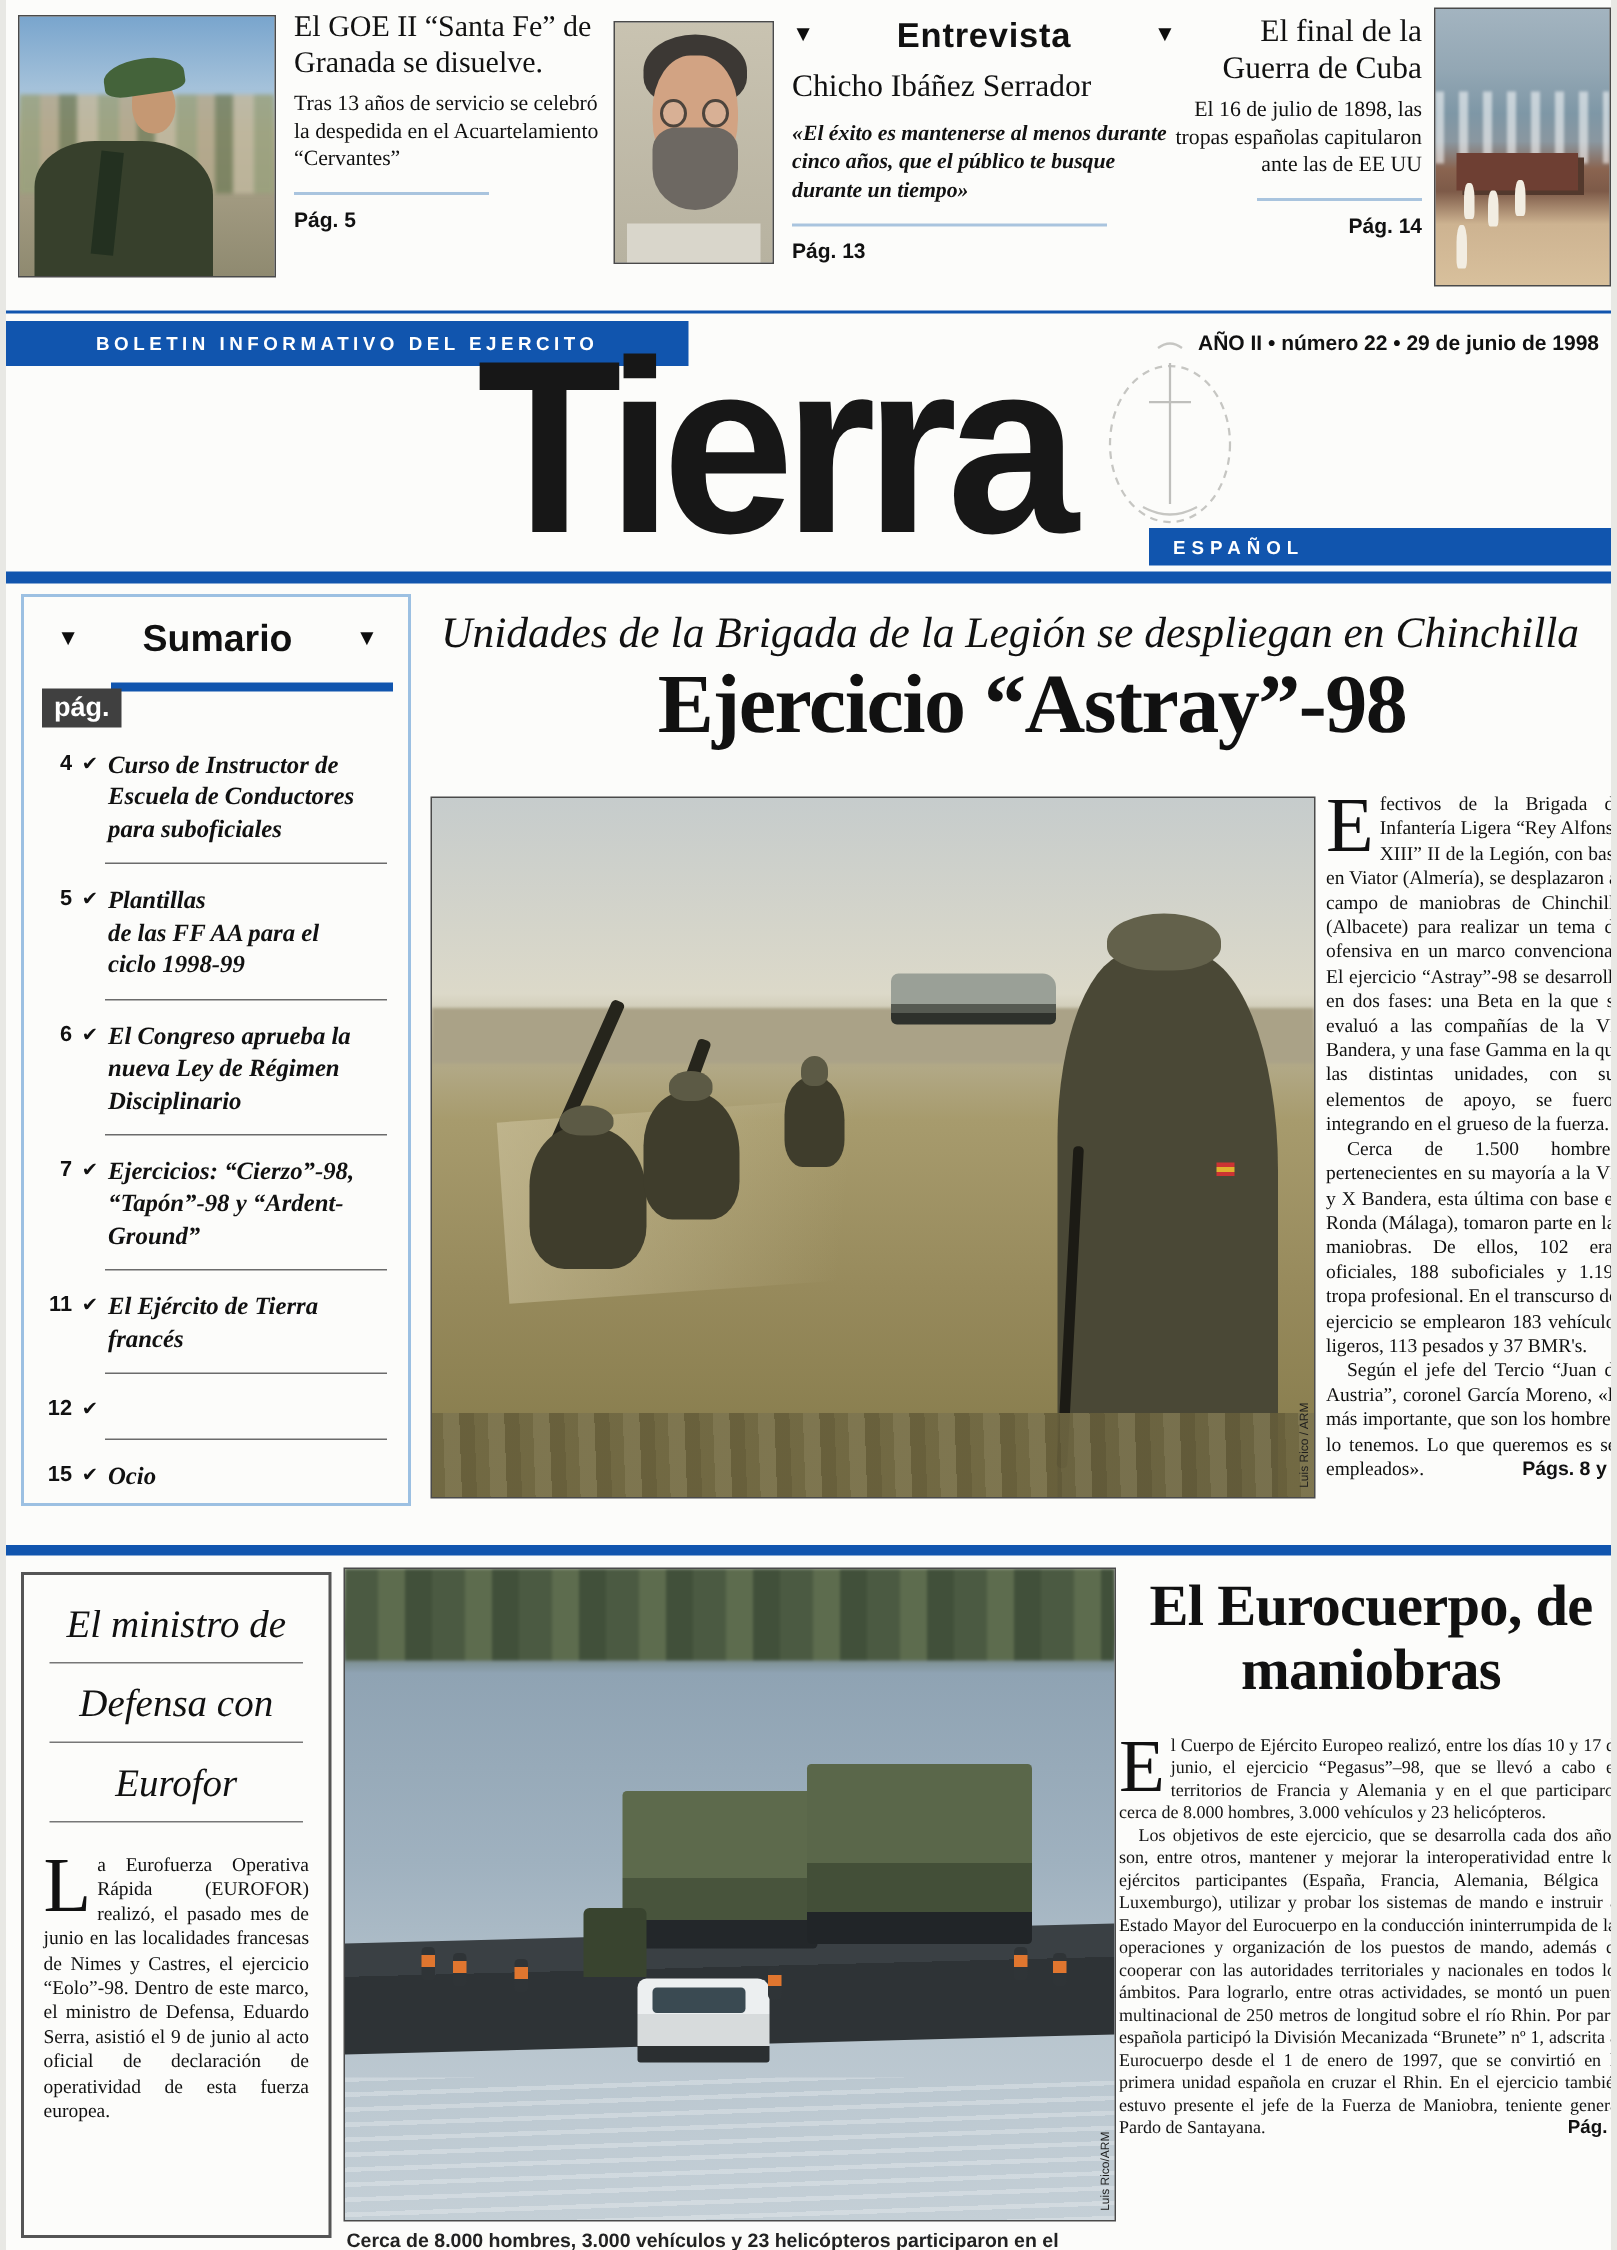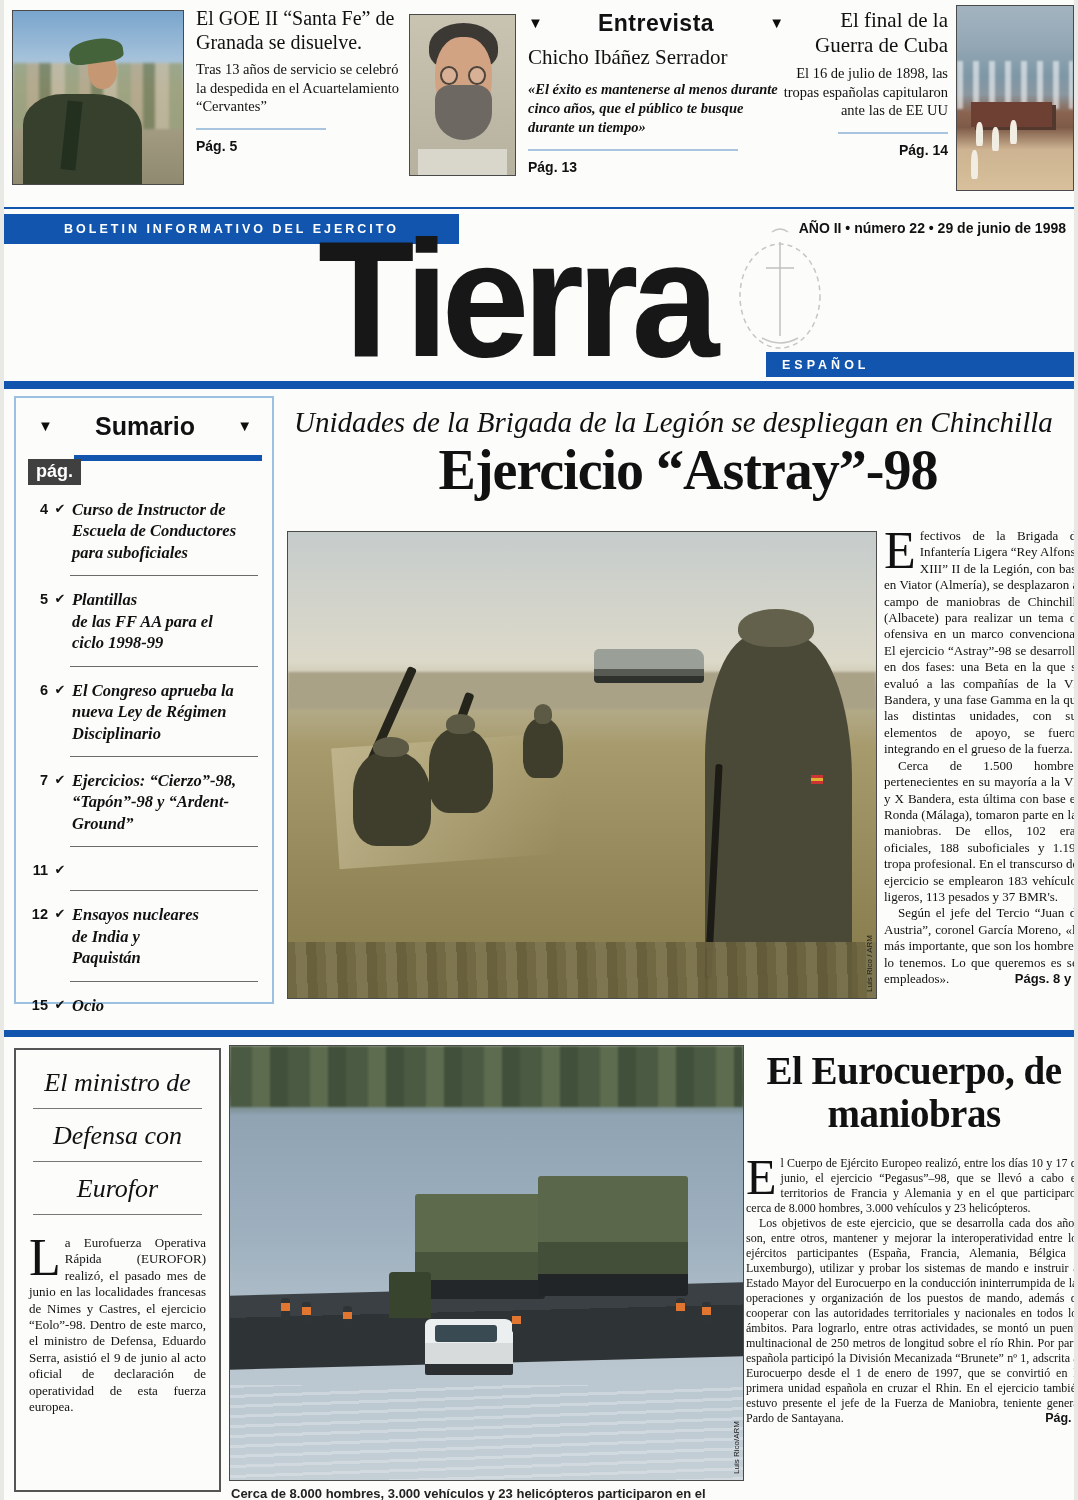--- a/index.html
+++ b/index.html
@@ -253,27 +253,26 @@
       <div class="sum-row">
         <span class="sum-num">7</span>
         <span class="sum-check">✔</span>
         <span class="sum-text">Ejercicios: “Cierzo”-98,
 “Tapón”-98 y “Ardent-
 Ground”</span>
       </div>
       <div class="sum-row">
         <span class="sum-num">11</span>
         <span class="sum-check">✔</span>
+        <span class="sum-text">El Ejército de Tierra
+francés</span>
       </div>
       <div class="sum-row">
         <span class="sum-num">12</span>
         <span class="sum-check">✔</span>
-        <span class="sum-text">Ensayos nucleares
-de India y
-Paquistán</span>
       </div>
       <div class="sum-row">
         <span class="sum-num">15</span>
         <span class="sum-check">✔</span>
         <span class="sum-text">Ocio</span>
       </div>
     </div>
   </div>
 
   <div class="abs kicker" style="left:290px; top:406px; width:788px;">Unidades de la Brigada de la Legión se despliegan en Chinchilla</div>

